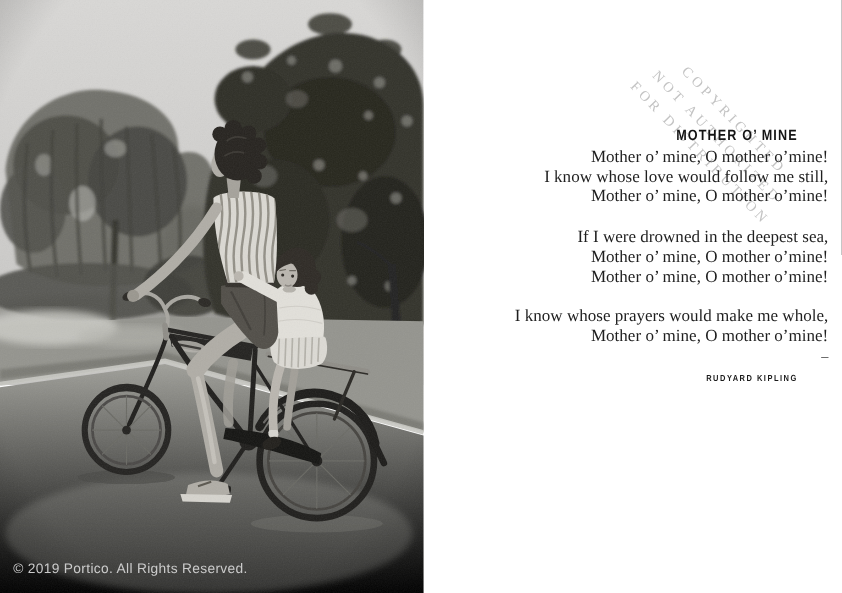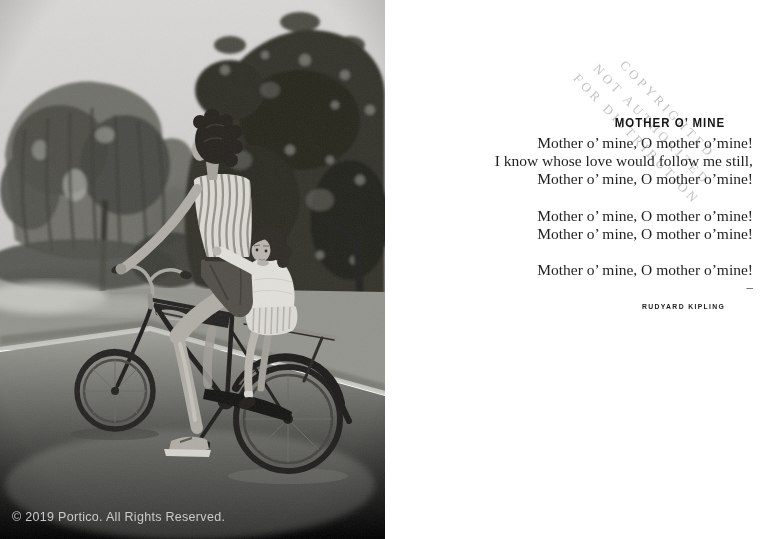--- a/index.html
+++ b/index.html
@@ -292,25 +292,27 @@
   <div class="poem">
     <h1 class="poem-title">MOTHER O’ MINE</h1>
 
     <div class="stanza">
       <div class="pline">Mother o’ mine, O mother o’mine!</div>
       <div class="pline">I know whose love would follow me still,</div>
       <div class="pline">Mother o’ mine, O mother o’mine!</div>
     </div>
 
     <div class="stanza">
+      <div class="pline">If I were drowned in the deepest sea,</div>
       <div class="pline">Mother o’ mine, O mother o’mine!</div>
       <div class="pline">Mother o’ mine, O mother o’mine!</div>
     </div>
 
     <div class="stanza" style="margin-bottom:0;">
+      <div class="pline">I know whose prayers would make me whole,</div>
       <div class="pline">Mother o’ mine, O mother o’mine!</div>
     </div>
 
     <div class="divider">–</div>
     <div class="author">RUDYARD KIPLING</div>
   </div>
 
   <div class="footer">© 2019 Portico. All Rights Reserved.</div>
 
 </div>

